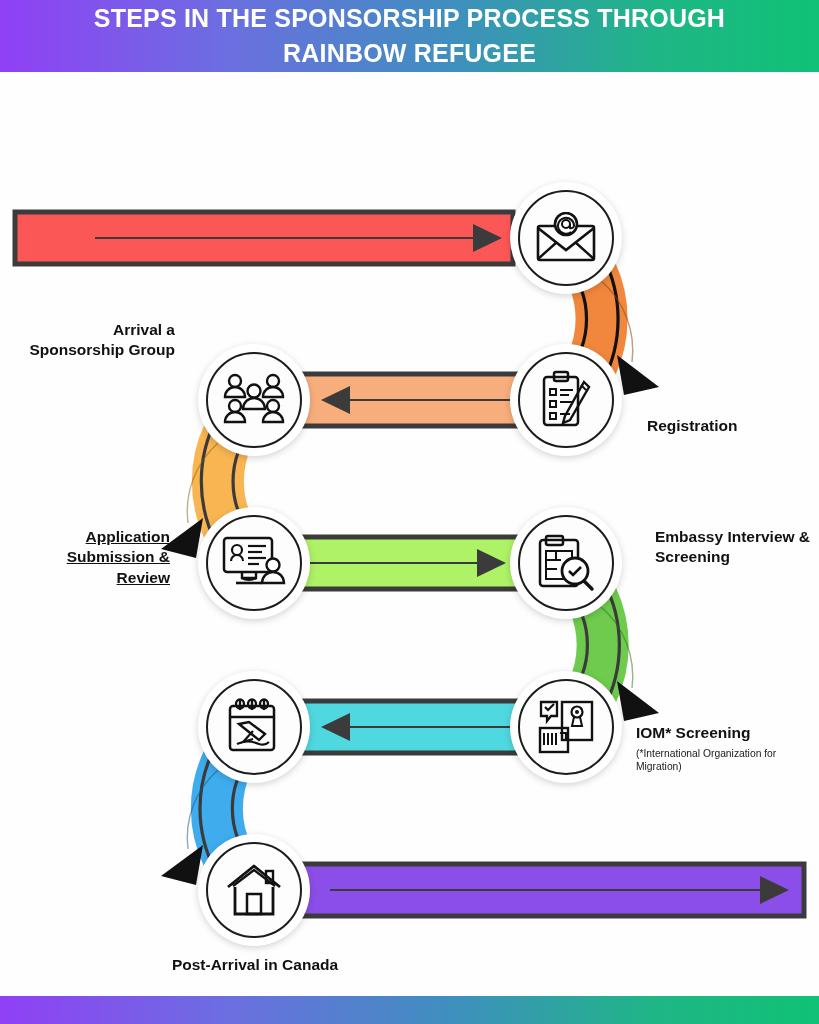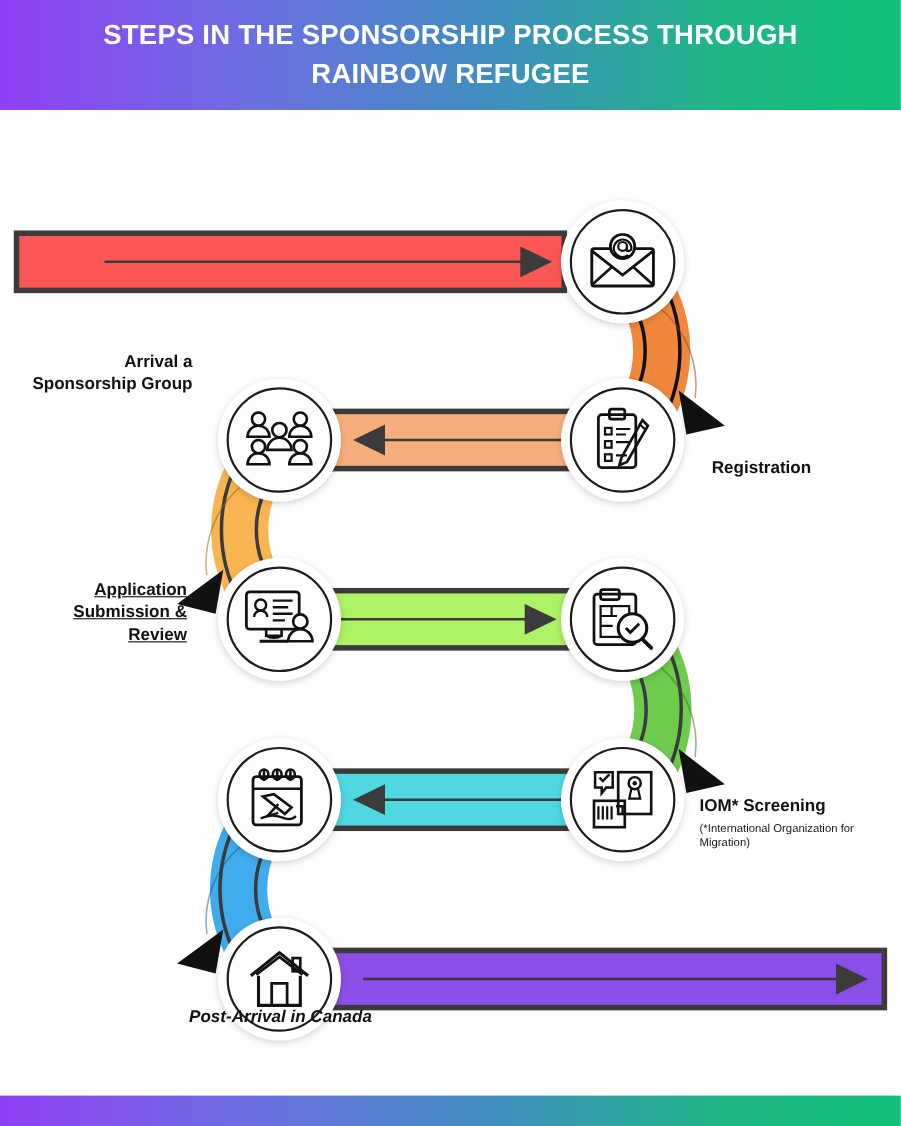--- a/index.html
+++ b/index.html
@@ -11,21 +11,21 @@
   }
   #canvas {
     position: relative;
     width: 819px; height: 1024px;
     background: #fefefe;
   }
 
   
   .header-bar {
     position: absolute; left: 0; top: 0;
-    width: 819px; height: 100px;
+    width: 819px; height: 72px;
     background: linear-gradient(90deg, #9040f5 0%, #6b6fe0 28%, #3f8fbf 55%, #1fb686 80%, #10c176 100%);
     display: flex; align-items: center; justify-content: center;
   }
   .header-title {
     color: #ffffff;
     font-size: 25px;
     font-weight: bold;
     letter-spacing: 0.2px;
     text-align: center;
     line-height: 1.42;
@@ -257,20 +257,23 @@
           <rect x="9" y="17" width="26" height="28" fill="none" stroke="#111" stroke-width="2"></rect>
           <line x1="9" y1="26" x2="24" y2="26" stroke="#111" stroke-width="2"></line>
           <line x1="9" y1="35" x2="20" y2="35" stroke="#111" stroke-width="2"></line>
           <line x1="19" y1="17" x2="19" y2="26" stroke="#111" stroke-width="2"></line>
           <circle cx="38" cy="37" r="13" fill="#fff" stroke="#111" stroke-width="2.8"></circle>
           <path d="M32 37 l4 4 l8 -8" fill="none" stroke="#111" stroke-width="2.6"></path>
           <line x1="47" y1="47" x2="55" y2="55" stroke="#111" stroke-width="3.4" stroke-linecap="round"></line>
         </svg>
       </span>
     </div>
+  </div>
+  <div class="label right" style="left:655px; top:527px; width:160px;">
+    <span>Embassy Interview &amp; Screening</span>
   </div>
 
   <div class="node" style="left:510px; top:671px;">
     <div class="node-inner">
       <span>
         <svg width="60" height="58" viewBox="0 0 60 58">
           <rect x="26" y="4" width="30" height="38" fill="none" stroke="#111" stroke-width="2.4"></rect>
           <circle cx="41" cy="14" r="5.5" fill="none" stroke="#111" stroke-width="2.2"></circle>
           <circle cx="41" cy="14" r="2" fill="#111"></circle>
           <path d="M38 19 l-2 9 h10 l-2 -9" fill="none" stroke="#111" stroke-width="2"></path>
@@ -321,18 +324,18 @@
         <svg width="58" height="54" viewBox="0 0 58 54">
           <path d="M3 24 L29 3 L55 24" fill="none" stroke="#111" stroke-width="2.8" stroke-linejoin="round"></path>
           <path d="M8 23 L29 7 L50 23" fill="none" stroke="#111" stroke-width="2.4"></path>
           <path d="M10 24 v27 h38 v-27" fill="none" stroke="#111" stroke-width="2.8"></path>
           <rect x="41" y="8" width="7" height="12" fill="none" stroke="#111" stroke-width="2.4"></rect>
           <rect x="22" y="31" width="14" height="20" fill="none" stroke="#111" stroke-width="2.5"></rect>
         </svg>
       </span>
     </div>
   </div>
-  <div class="label center" style="left:150px; top:915px; width:210px;font-style:italic;">
+  <div class="label center" style="left:150px; top:955px; width:210px;">
     <span>Post-Arrival in Canada</span>
   </div>
 
   <div class="footer-bar"></div>
 </div>
 
 </body></html>

